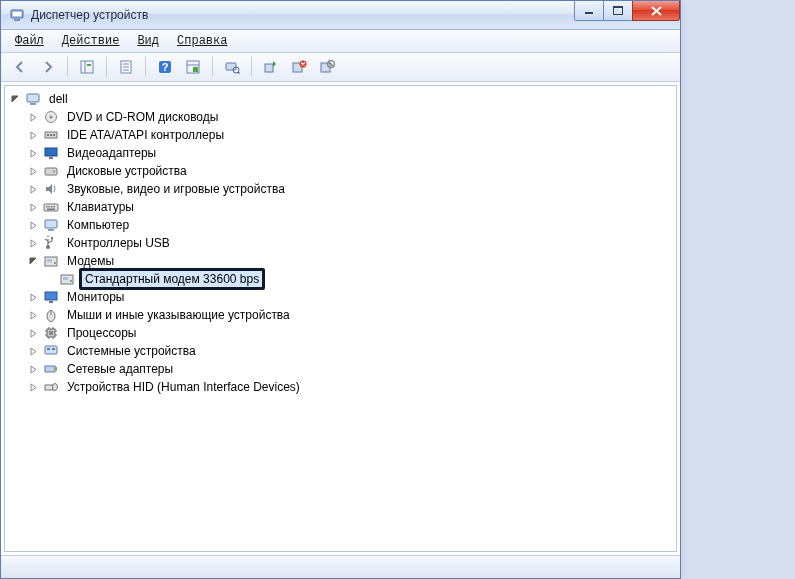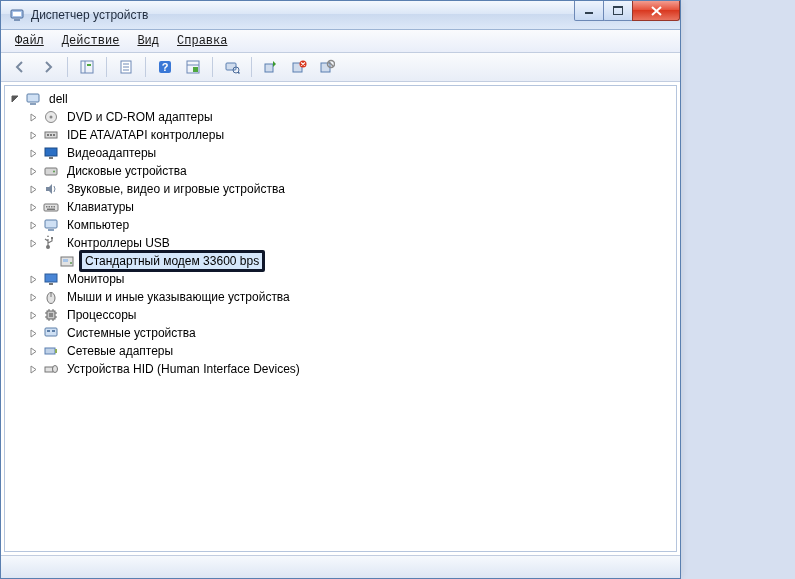--- a/index.html
+++ b/index.html
@@ -167,21 +167,21 @@
                   <svg width="9" height="9">
                     <path d="M2 1 L7 4.5 L2 8 Z" fill="#fff" stroke="#888"></path>
                   </svg>
                 </span>
             <span class="nicon">
                   <svg width="16" height="16">
                     <circle cx="8" cy="8" r="5.5" fill="#e8e8e8" stroke="#888"></circle>
                     <circle cx="8" cy="8" r="1.5" fill="#888"></circle>
                   </svg>
                 </span>
-            <span class="label">DVD и CD-ROM адаптеры</span>
+            <span class="label">DVD и CD-ROM дисководы</span>
           </div>
             </li>
           <li>
               <div class="node">
             <span class="expander">
                   <svg width="9" height="9">
                     <path d="M2 1 L7 4.5 L2 8 Z" fill="#fff" stroke="#888"></path>
                   </svg>
                 </span>
             <span class="nicon">
@@ -291,20 +291,35 @@
                     <circle cx="5" cy="12" r="2" fill="#777"></circle>
                     <path d="M5 12 L5 4 M5 8 L9 6 L9 4 M5 6 L2 4" fill="none" stroke="#777" stroke-width="1.2"></path>
                     <rect x="8" y="2" width="2" height="2" fill="#777"></rect>
                     <path d="M4 2 L6 2 L5 0 Z" fill="#777"></path>
                   </svg>
                 </span>
             <span class="label">Контроллеры USB</span>
           </div>
             </li>
           <li>
+            <div class="node">
+              <span class="expander">
+                  <svg width="9" height="9">
+                    <path d="M1 1 L7 1 L1 7 Z" fill="#595959" stroke="#595959"></path>
+                  </svg>
+                </span>
+              <span class="nicon">
+                  <svg width="16" height="16">
+                    <rect x="2" y="4" width="12" height="9" fill="#e2e2e2" stroke="#777"></rect>
+                    <rect x="4" y="6" width="5" height="3" fill="#a6c4e8"></rect>
+                    <circle cx="12" cy="10" r="1" fill="#5a9a4e"></circle>
+                  </svg>
+                </span>
+              <span class="label">Модемы</span>
+            </div>
             <ul>
               <li>
                   <div class="node">
                 <span class="leafspacer"></span>
                 <span class="nicon">
                       <svg width="16" height="16">
                         <rect x="2" y="4" width="12" height="9" fill="#e2e2e2" stroke="#777"></rect>
                         <rect x="4" y="6" width="5" height="3" fill="#a6c4e8"></rect>
                         <circle cx="12" cy="10" r="1" fill="#5a9a4e"></circle>
                       </svg>

